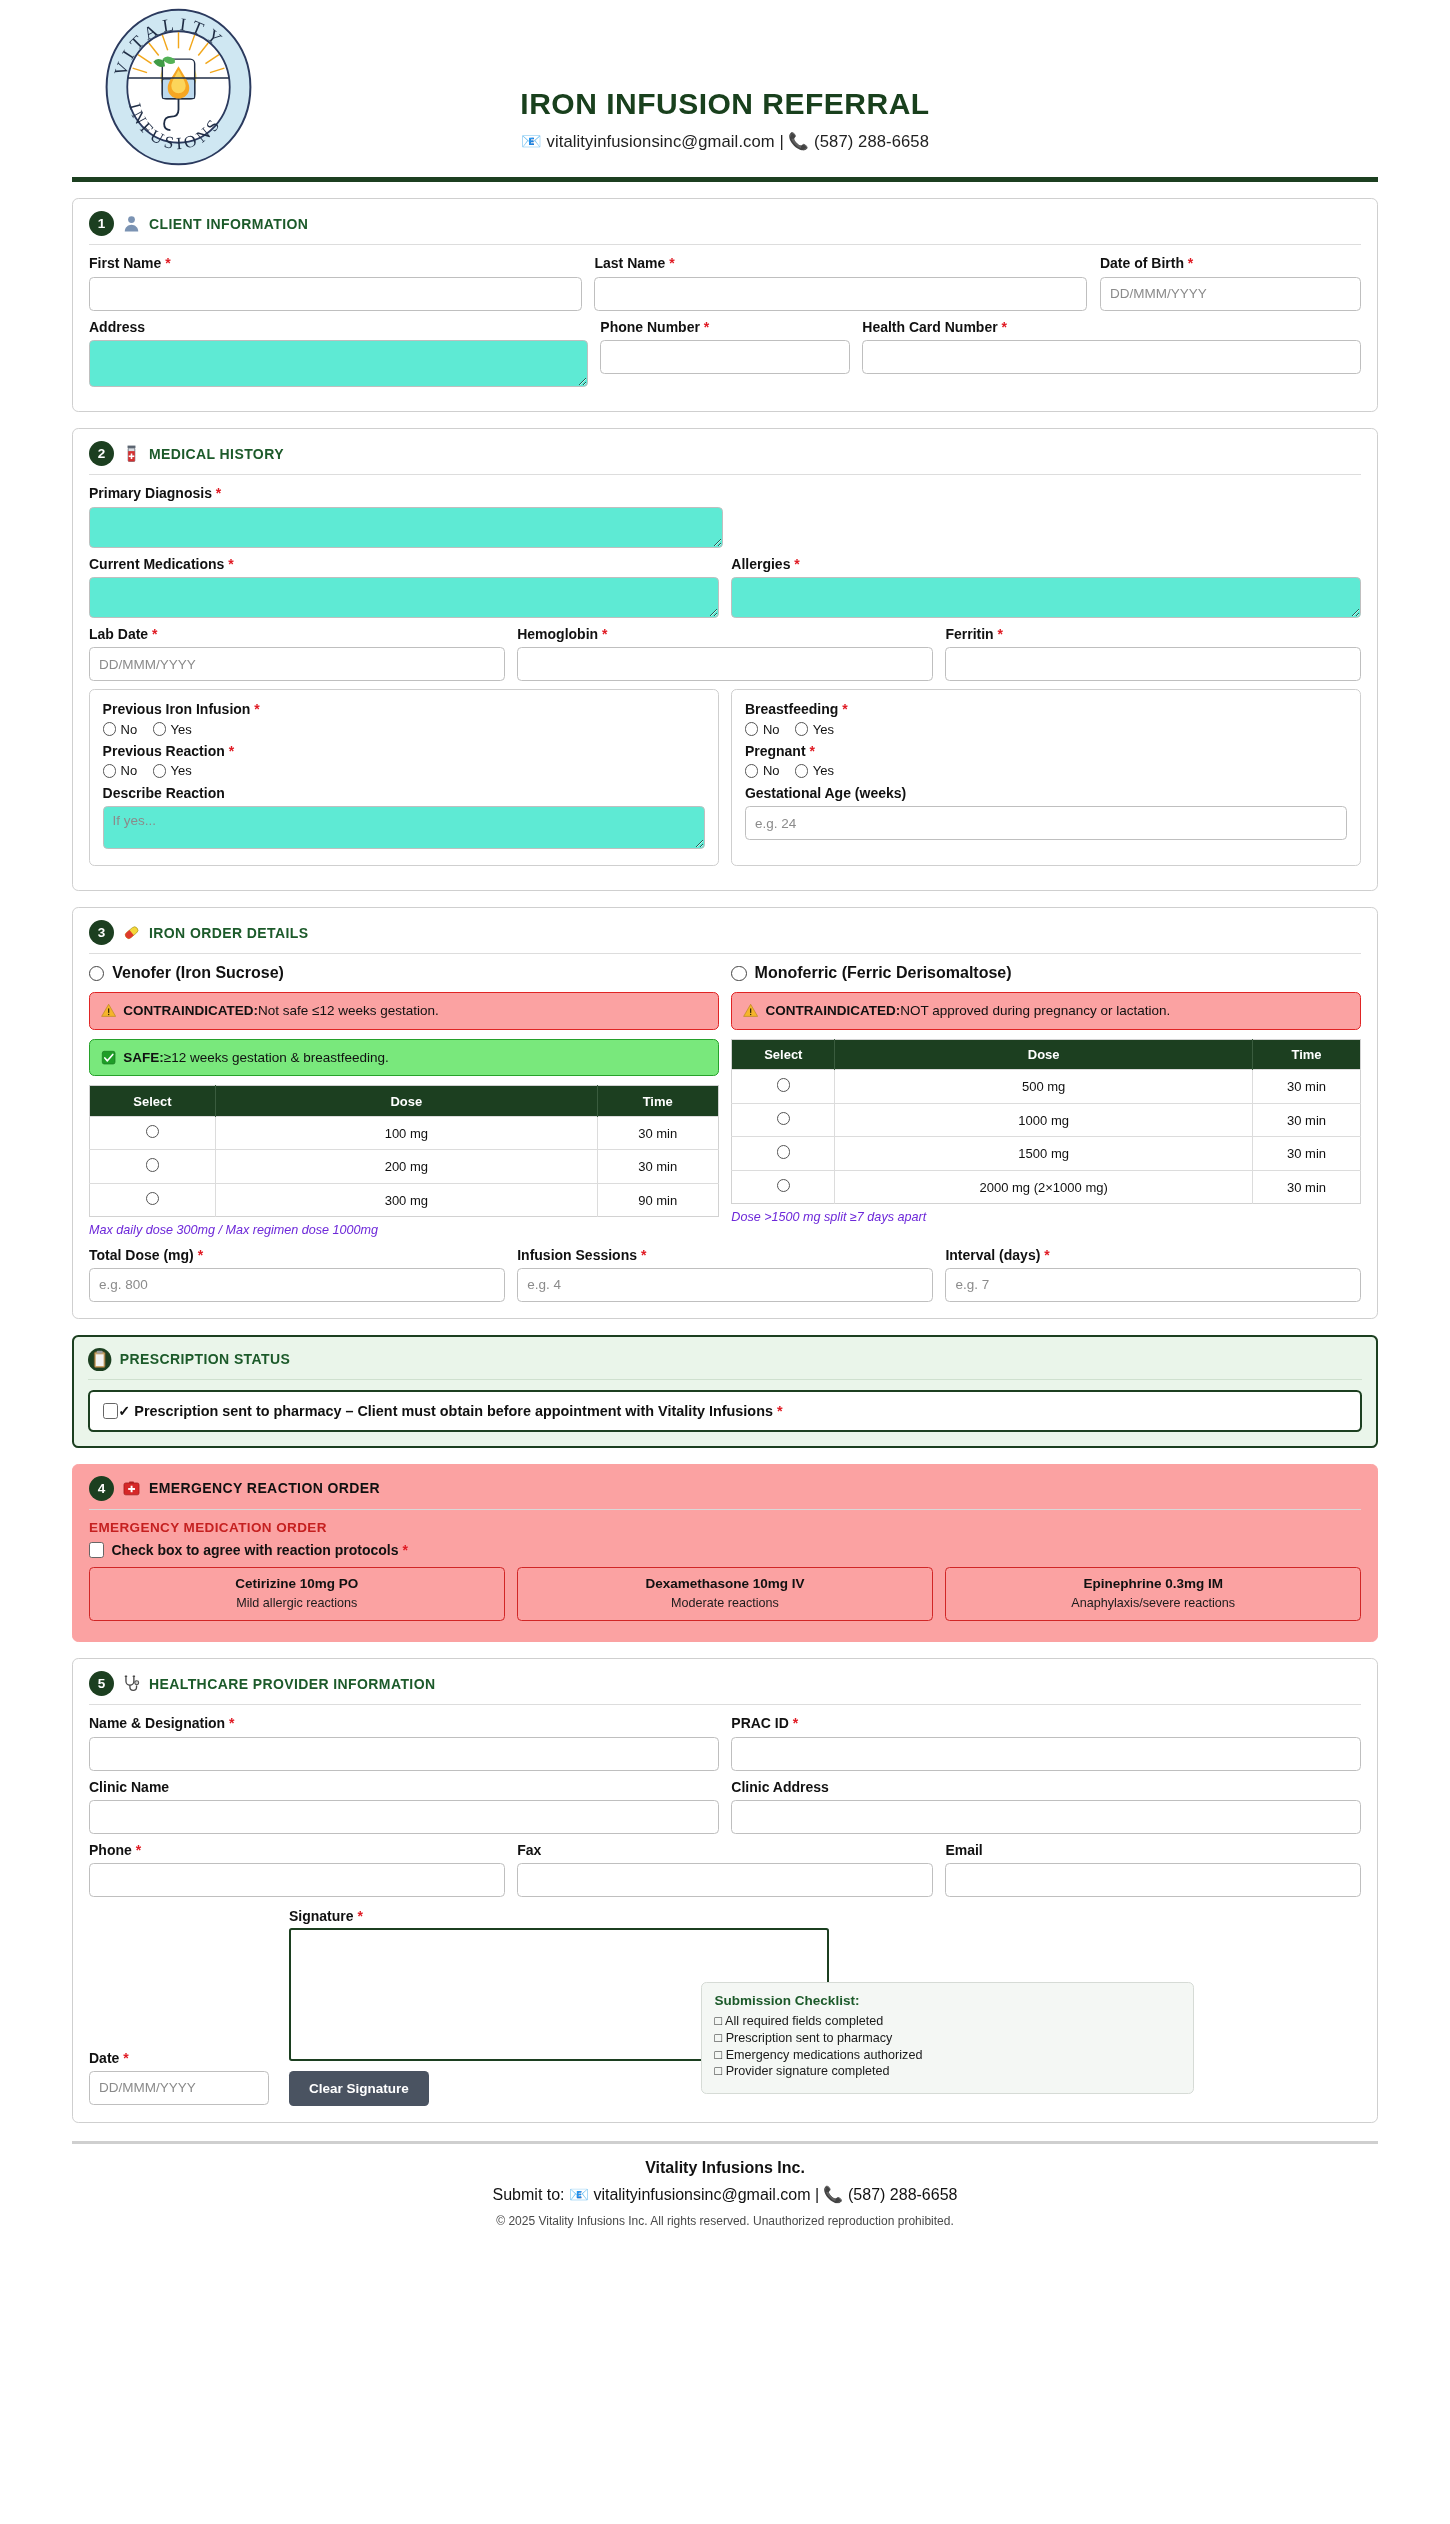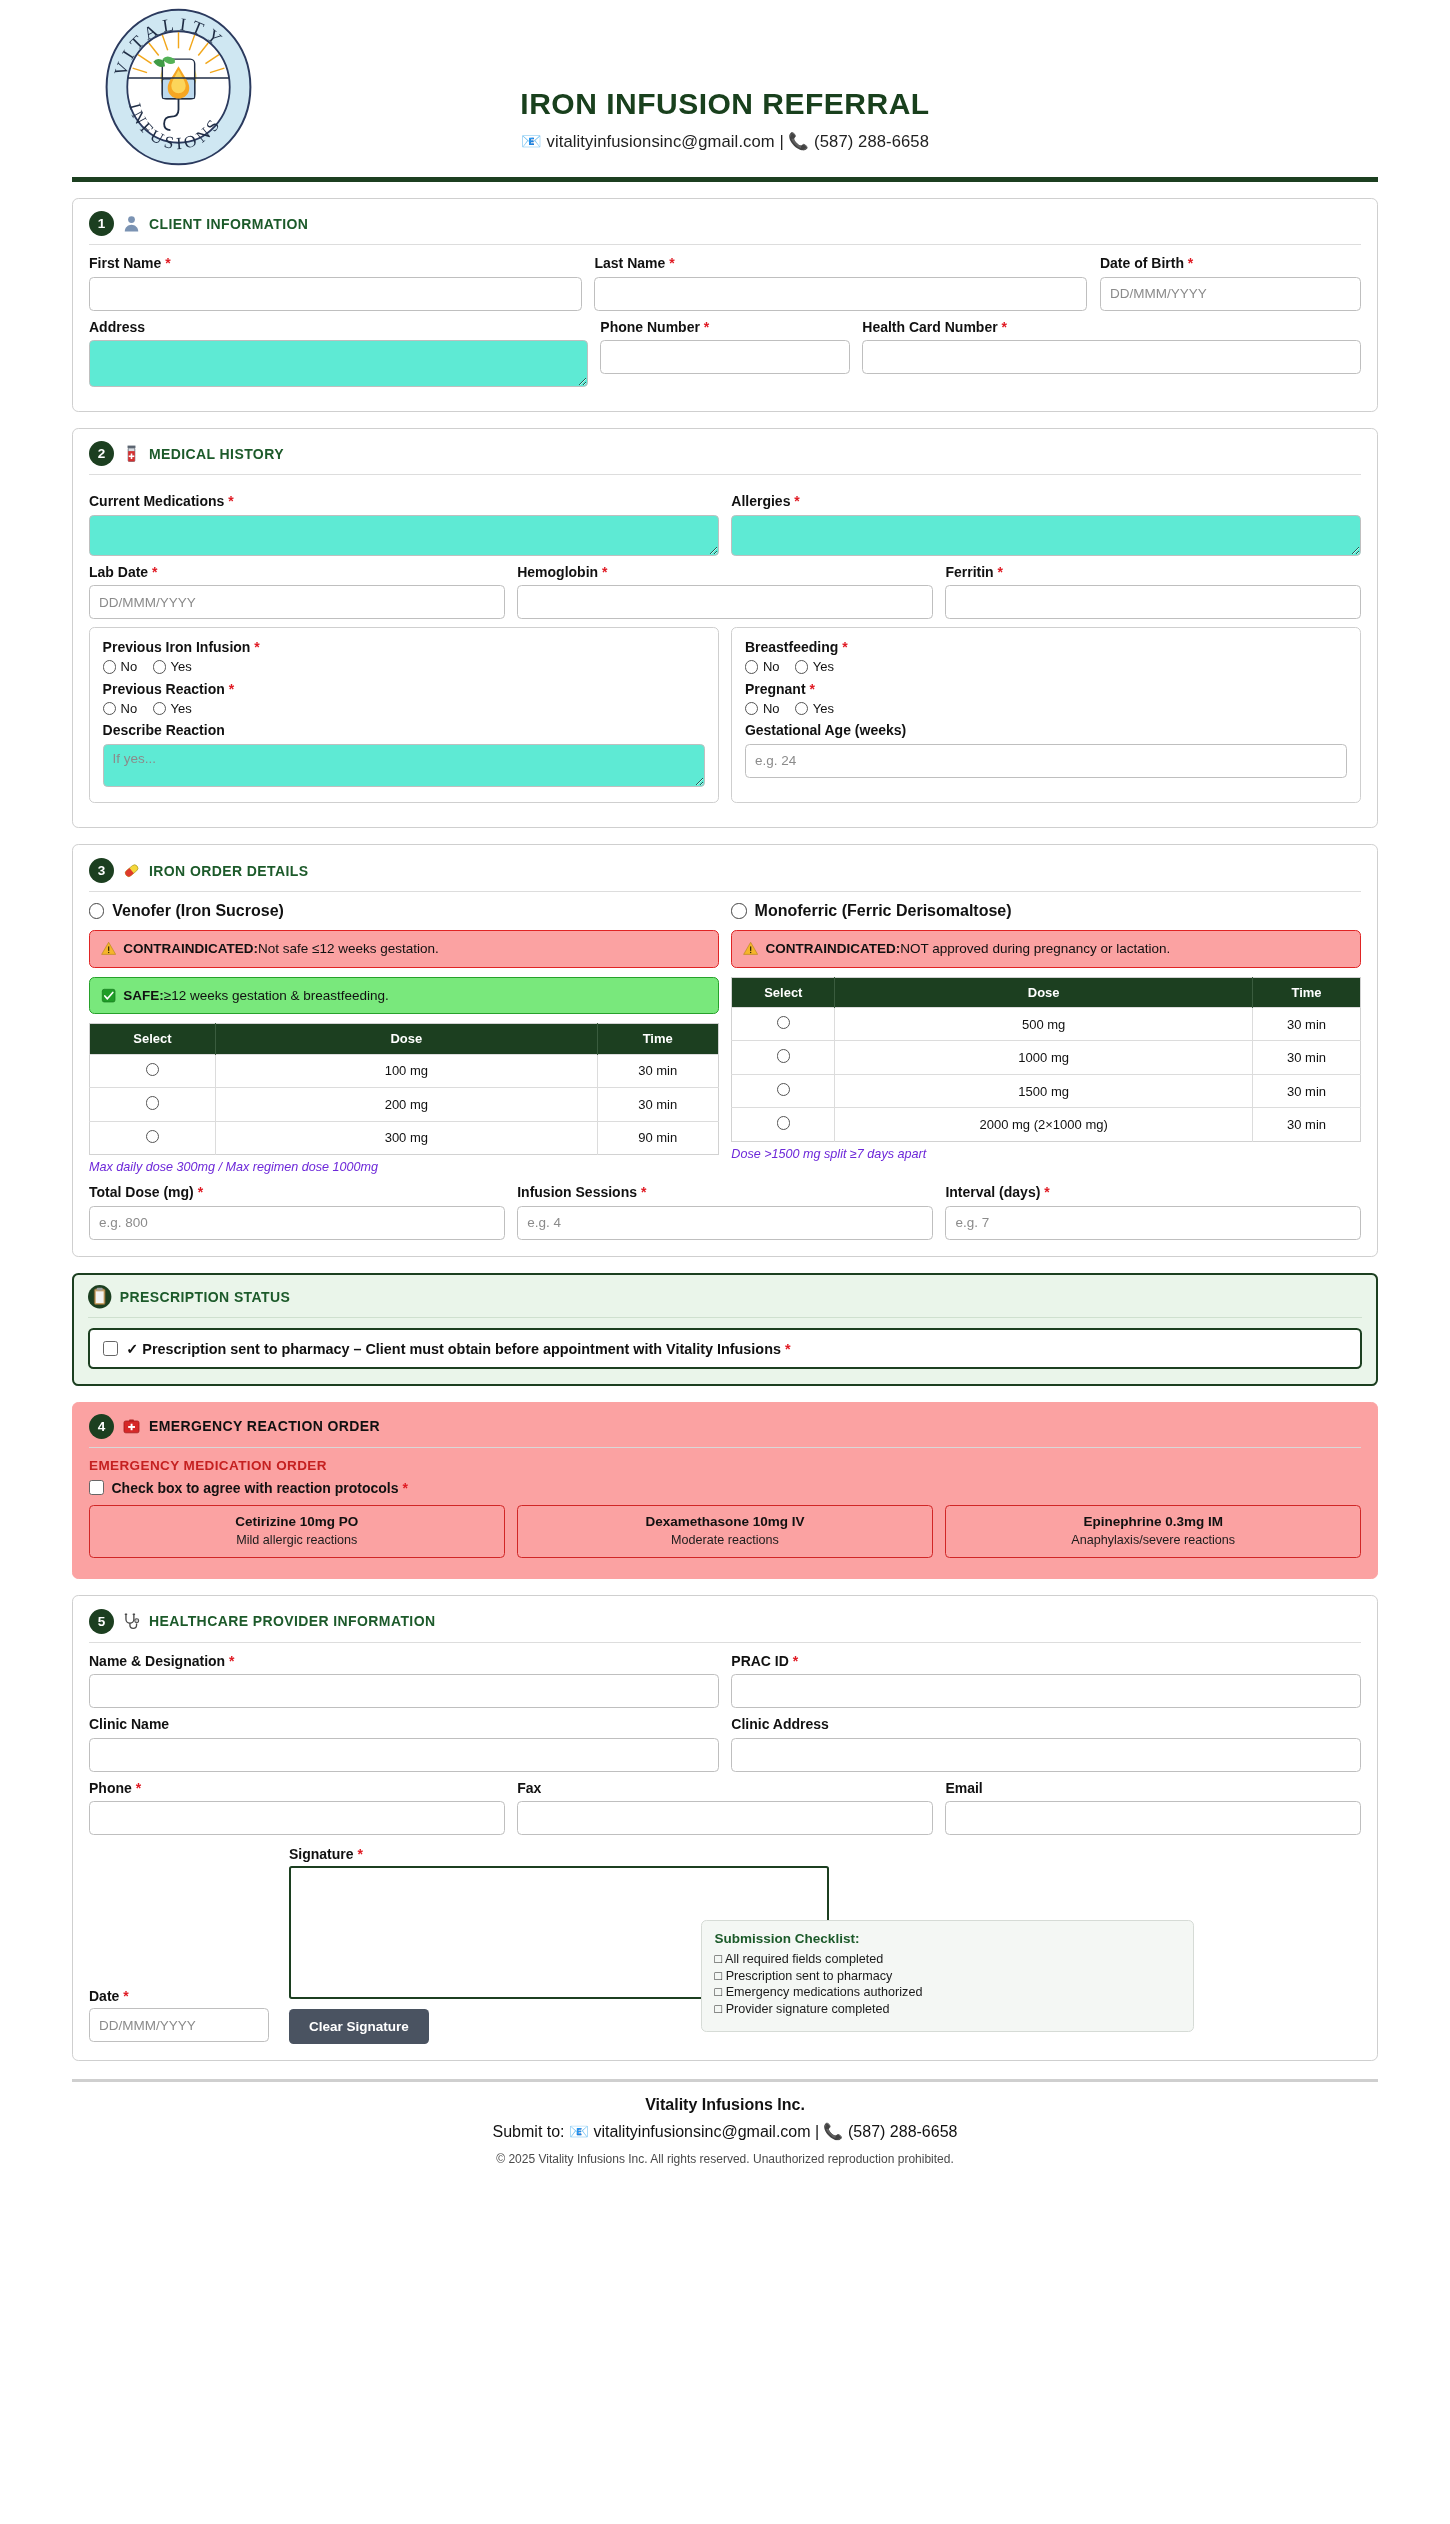--- a/index.html
+++ b/index.html
@@ -238,21 +238,20 @@
     padding: 10.8px 14.4px 14.4px 14.4px;
   }
   .section.rx .sec-head { border-bottom: 1.8px solid #cfe0cf; }
   .rx-box {
     border: 2.2px solid #1c3f20;
     border-radius: 5.4px;
     background: #ffffff;
     padding: 10.8px 12.6px;
     display: flex;
     align-items: center;
-    gap: 8px;
   }
   .chk {
     width: 15.3px; height: 15.3px;
     border: 1.4px solid #666;
     border-radius: 2.7px;
     background: #fff;
     flex: 0 0 auto;
   }
   .rx-text { font-size: 14.4px; font-weight: bold; color:#111; }
 
@@ -433,20 +432,24 @@
         <rect x="7" y="2" width="10" height="3" fill="#5b6470"></rect>
         <rect x="7.8" y="5" width="8.4" height="17" rx="1.2" fill="#d9dde2" stroke="#5b6470" stroke-width="1"></rect>
         <rect x="7.8" y="9" width="8.4" height="13" fill="#d33030"></rect>
         <rect x="11" y="12" width="2" height="7" fill="#fff"></rect>
         <rect x="8.5" y="14.5" width="7" height="2" fill="#fff"></rect>
       </svg>
       <div class="sec-title">MEDICAL HISTORY</div>
     </div>
 
     <div class="row">
+      <div class="fld w-half">
+        <div class="lbl"><span>Primary Diagnosis</span> <span class="req">*</span></div>
+        <textarea class="ta" style="height: 41px;"></textarea>
+      </div>
     </div>
 
     <div class="row">
       <div class="fld w-half">
         <div class="lbl"><span>Current Medications</span> <span class="req">*</span></div>
         <textarea class="ta" style="height: 41px;"></textarea>
       </div>
       <div class="fld w-half">
         <div class="lbl"><span>Allergies</span> <span class="req">*</span></div>
         <textarea class="ta" style="height: 41px;"></textarea>

